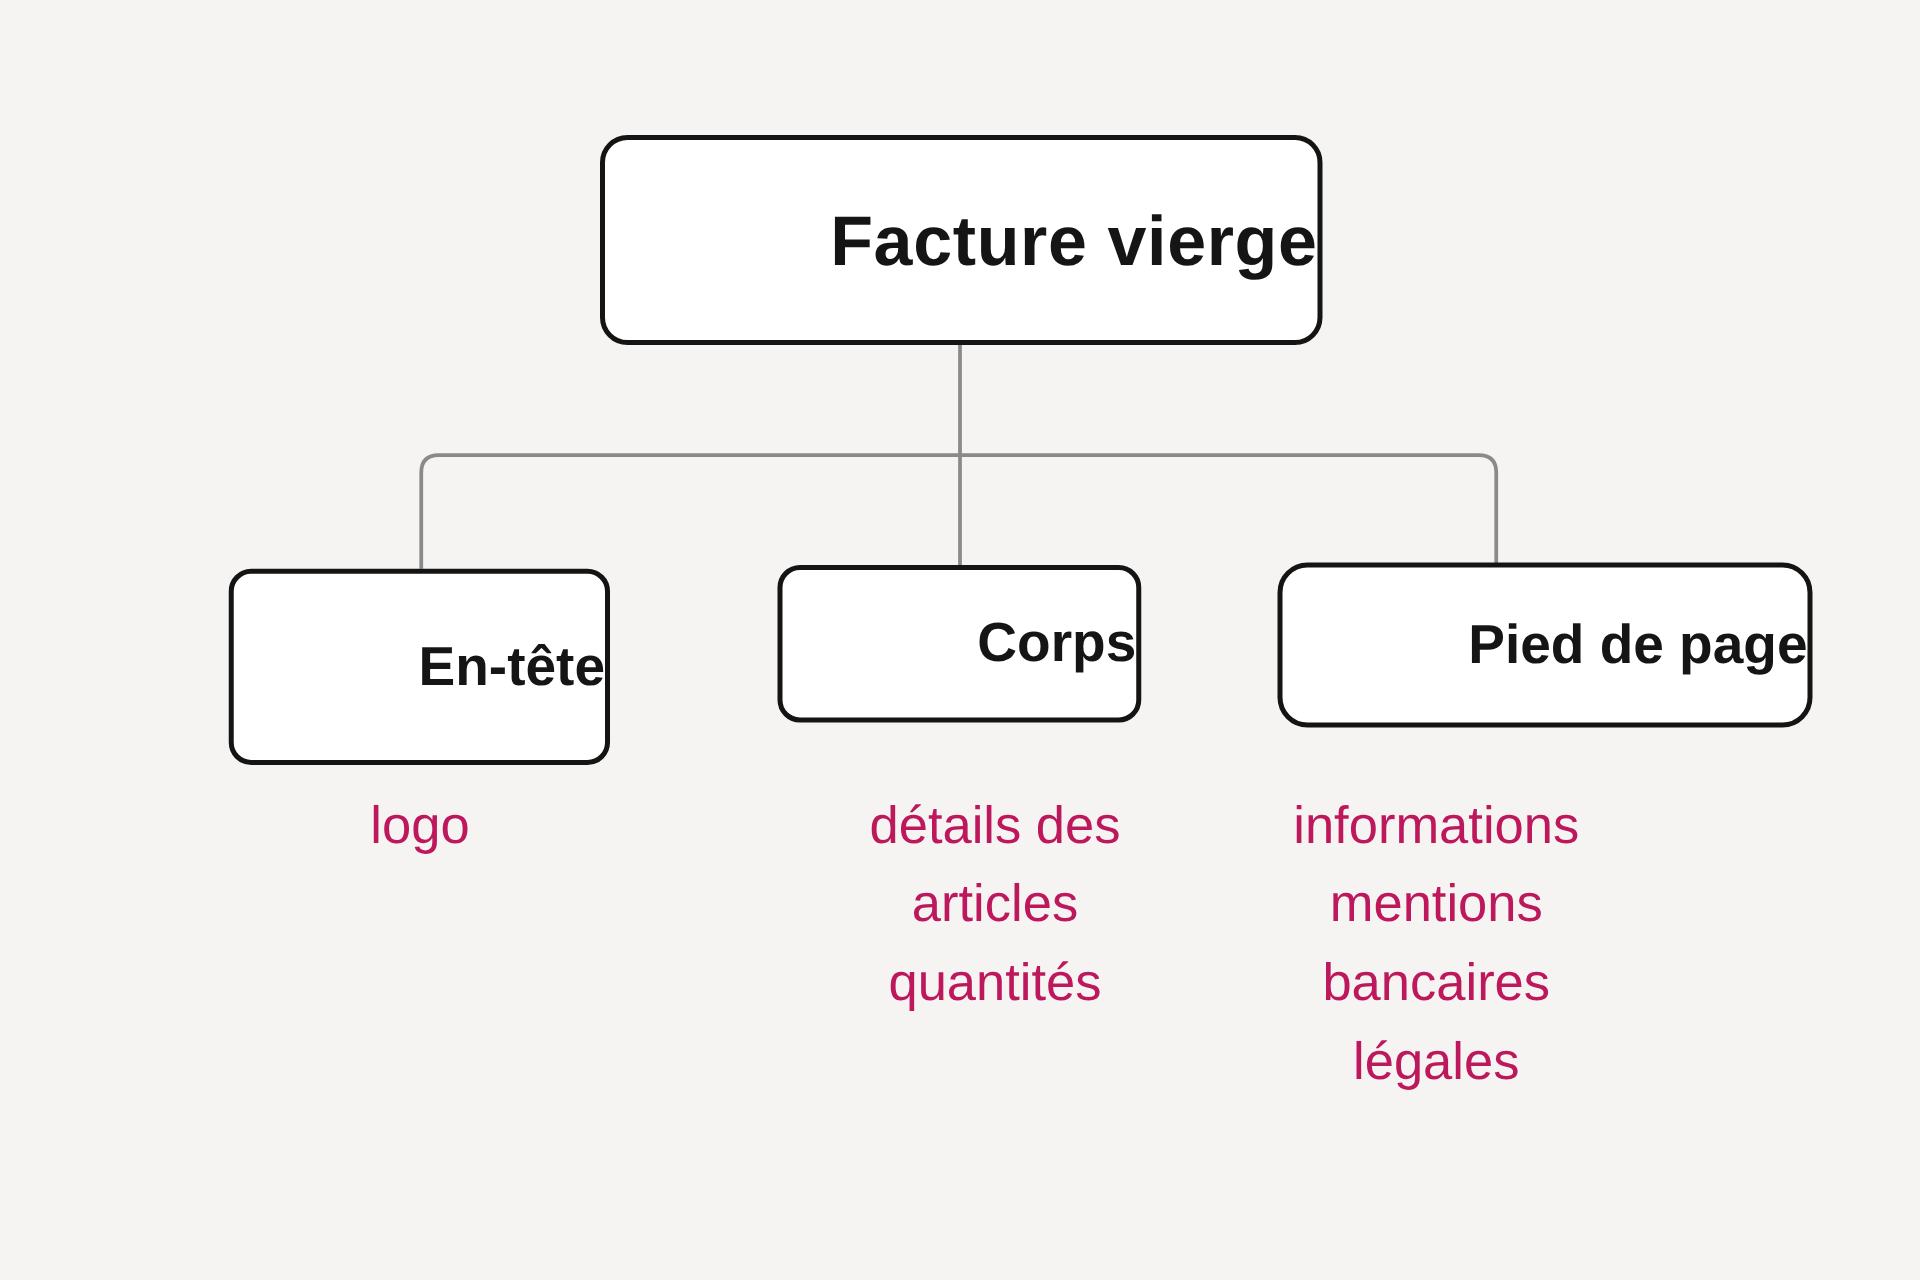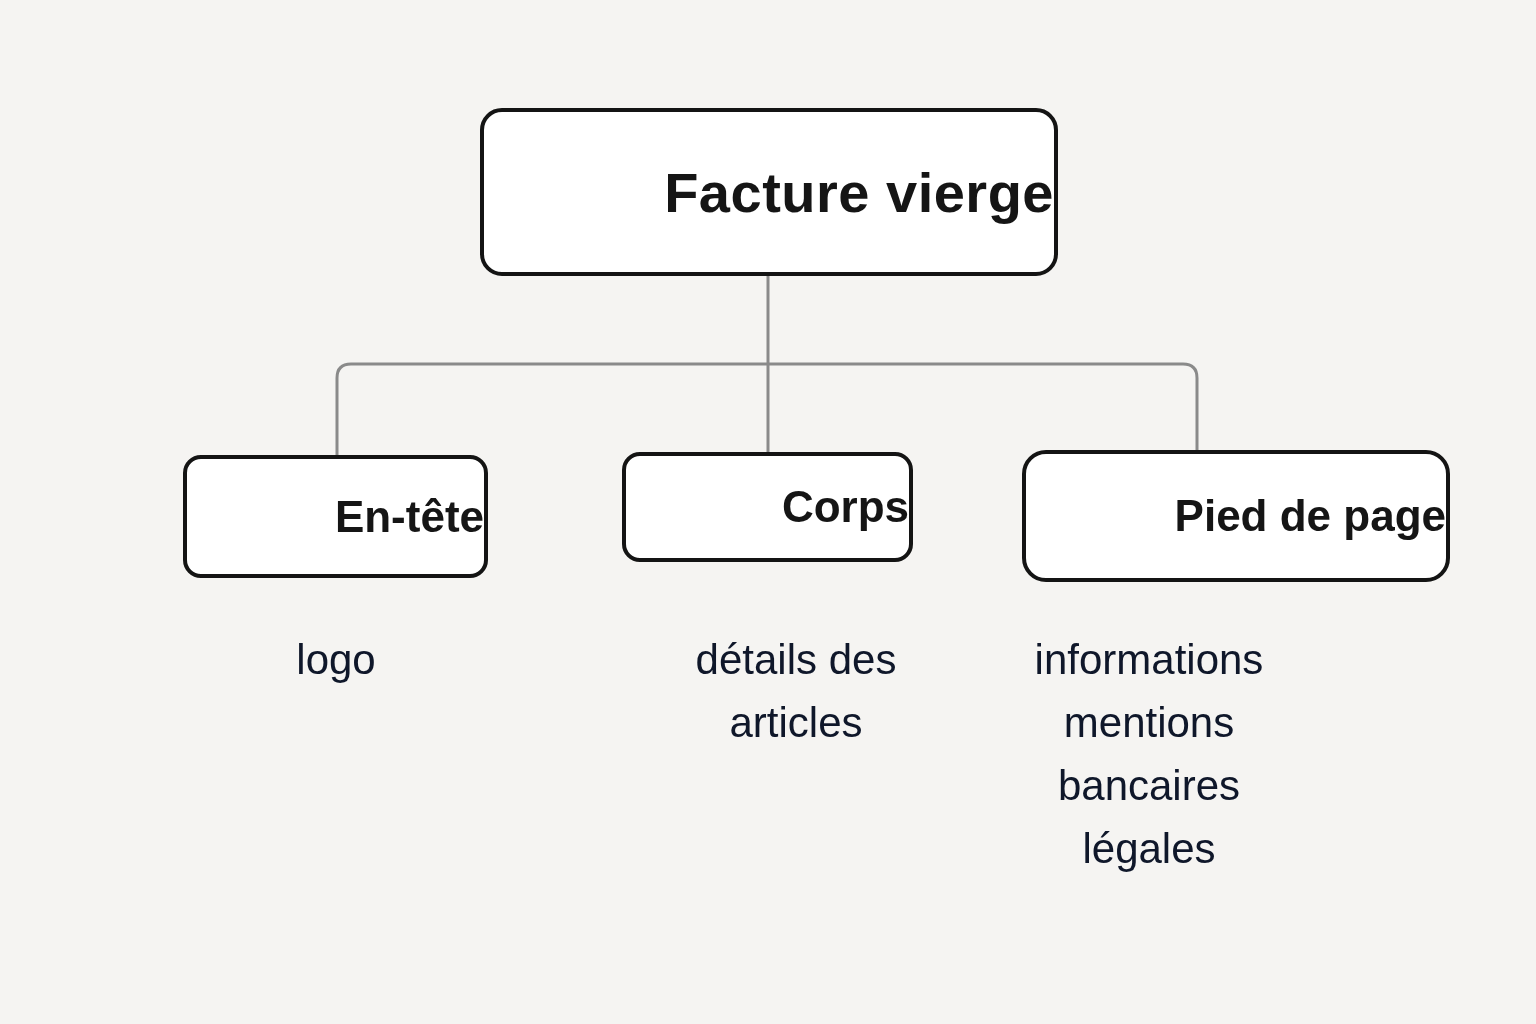--- a/index.html
+++ b/index.html
@@ -50,43 +50,43 @@
     letter-spacing: 0.5px;
   }
   .node-child .node-label {
     font-size: 44px;
     font-weight: 700;
   }
   .node-header {
     left: 183px;
     top: 455px;
     width: 305px;
-    height: 123px;
+    height: 157px;
     padding-left: 18px;
   }
   .node-body {
     left: 622px;
     top: 452px;
     width: 291px;
-    height: 110px;
+    height: 126px;
   }
   .node-footer {
     left: 1022px;
     top: 450px;
     width: 428px;
     height: 132px;
     border-radius: 24px;
   }
   .details {
     position: absolute;
     text-align: center;
     font-size: 42px;
     font-weight: 400;
     line-height: 63px;
-    color: #0f172a;
+    color: #be185d;
   }
   .details-header {
     left: 136px;
     top: 628px;
     width: 400px;
   }
   .details-body {
     left: 596px;
     top: 628px;
     width: 400px;
@@ -125,20 +125,21 @@
     <span class="node-label">Pied de page</span>
   </div>
 
   <div class="details details-header">
     <div>logo</div>
   </div>
 
   <div class="details details-body">
     <div>détails des</div>
     <div>articles</div>
+    <div>quantités</div>
   </div>
 
   <div class="details details-footer">
     <div>informations</div>
     <div>mentions</div>
     <div>bancaires</div>
     <div>légales</div>
   </div>
 
 </div>

